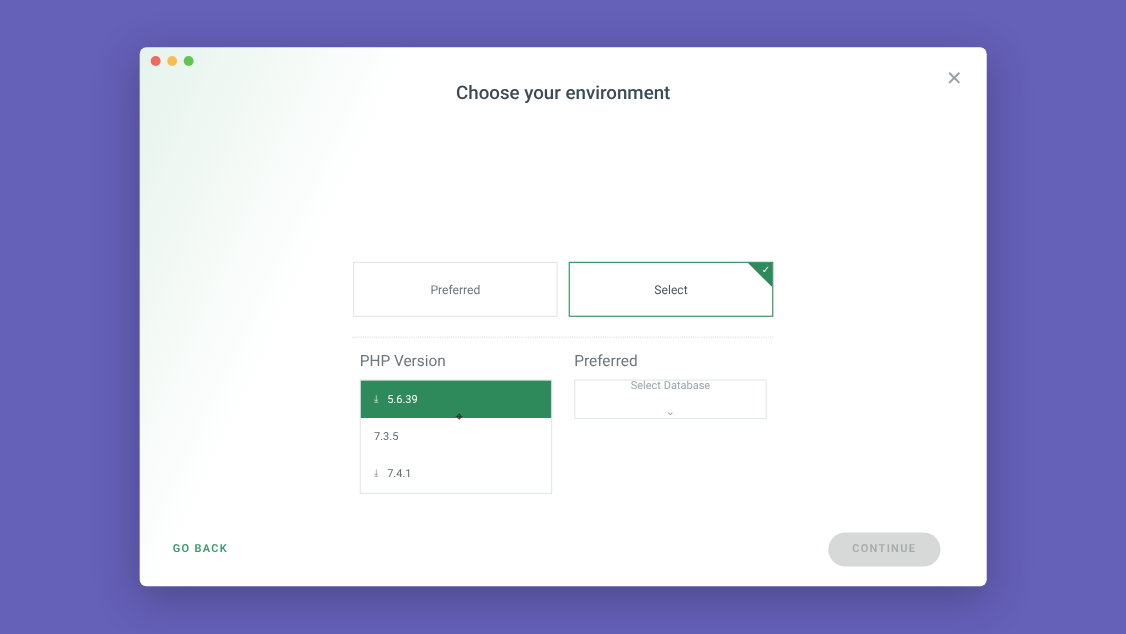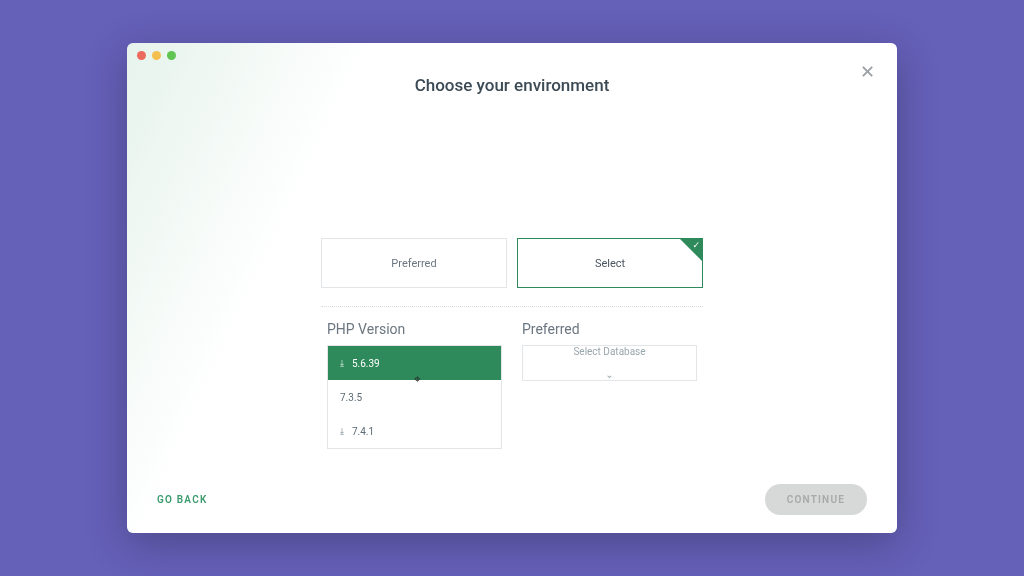--- a/index.html
+++ b/index.html
@@ -151,21 +151,21 @@
     color: #ffffff;
   }
   .dl-icon {
     font-size: 9px;
     opacity: 0.85;
   }
   .footer {
     position: absolute;
     bottom: 18px;
     left: 0;
-    right: 0;
+    right: 12px;
     display: flex;
     justify-content: space-between;
     align-items: center;
     padding: 0 30px;
     gap: 18px;
   }
   .go-back {
     font-size: 10px;
     letter-spacing: 1.2px;
     color: #3b9b6d;

